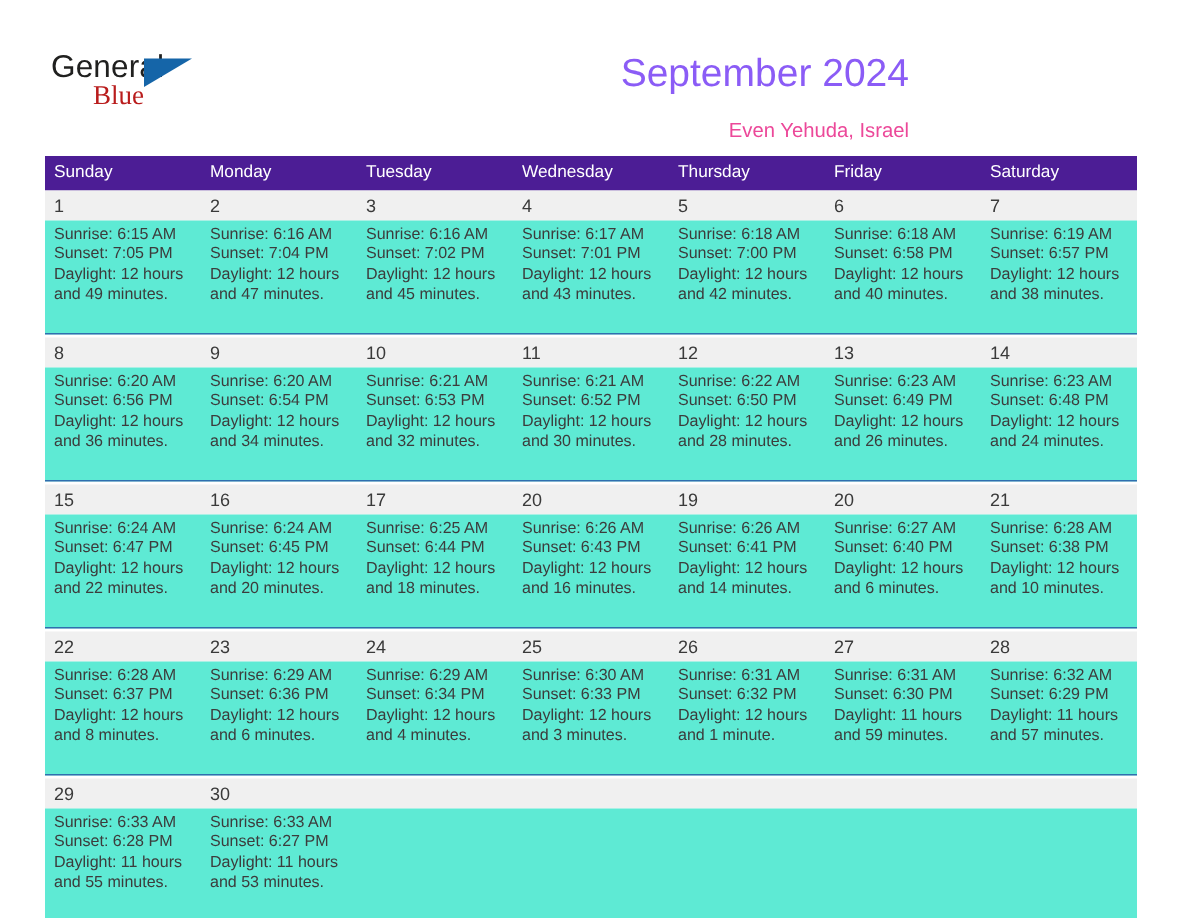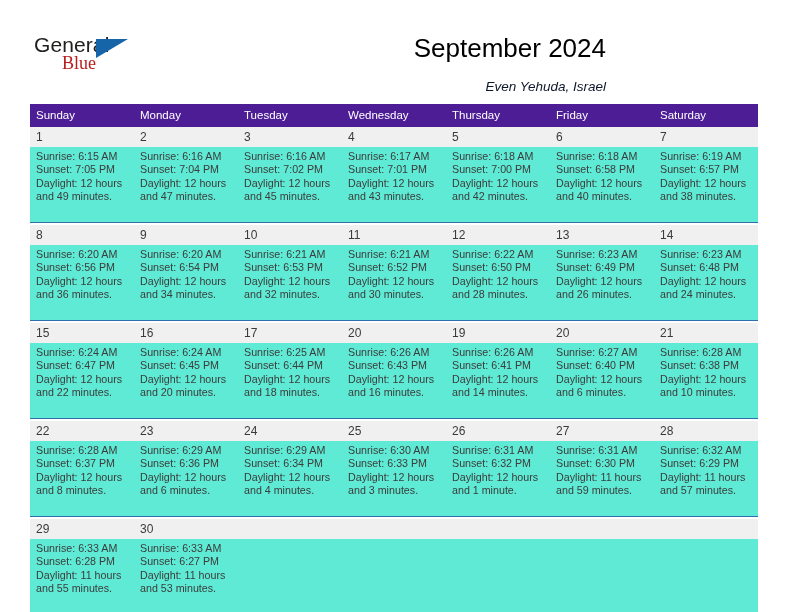--- a/index.html
+++ b/index.html
@@ -63,34 +63,33 @@
     height: 0;
     border-left: 32px solid #1565a8;
     border-bottom: 19px solid transparent;
   }
 
   .title {
     position: absolute;
     right: 38px;
     top: 33px;
     font-size: 26px;
-    color: #000000;
+    color: #8b5cf6;
     font-weight: normal;
     white-space: nowrap;
     font-family: "Liberation Sans", sans-serif;
   }
   .subtitle {
     position: absolute;
     right: 38px;
     top: 79px;
     font-size: 13.5px;
-    color: #0f172a;
+    color: #ec4899;
     white-space: nowrap;
     font-family: "Liberation Sans", sans-serif;
-    font-style: italic;
   }
 
   
   .calendar {
     position: absolute;
     left: 30px;
     top: 104px;
     width: 728px;
   }
 

